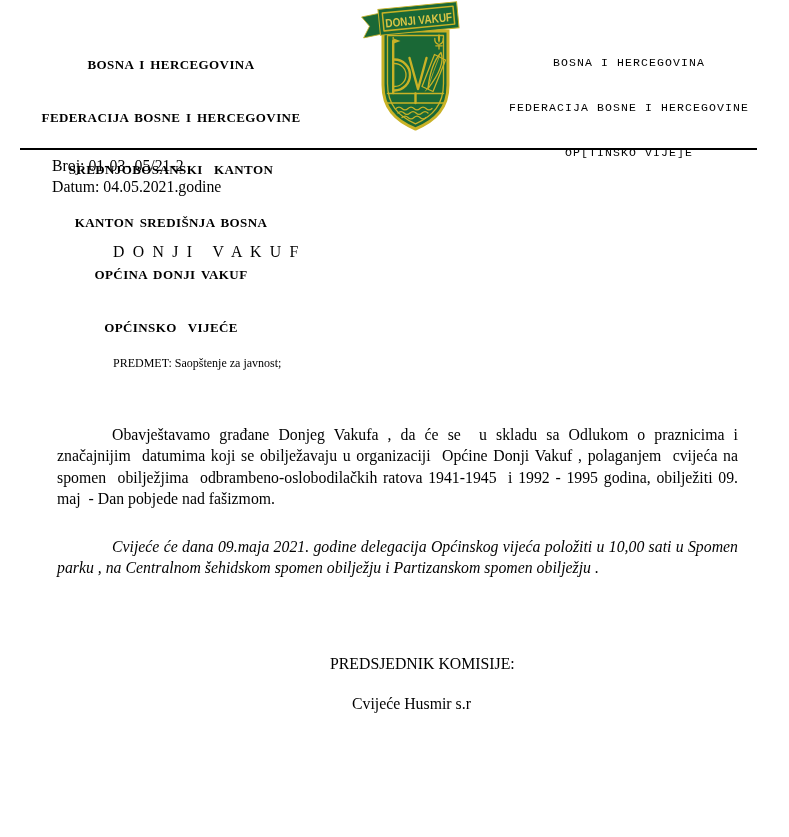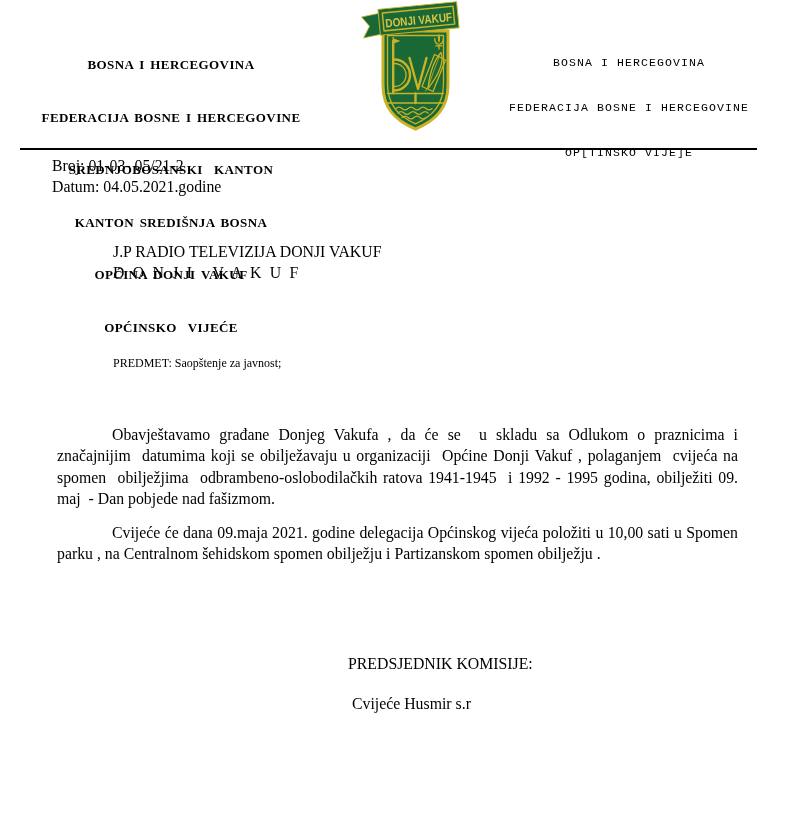--- a/index.html
+++ b/index.html
@@ -45,23 +45,23 @@
   .recipient{position:absolute;left:113px;top:242px;font-size:15.8px;line-height:20.5px;}
   .recipient .spaced{letter-spacing:2.2px;white-space:pre;}
   .subject{position:absolute;left:113px;top:356px;font-size:12px;}
   
   .para{
     position:absolute;left:57px;width:681px;margin:0;
     font-size:15.8px;line-height:21.3px;text-align:justify;
     text-indent:55px;white-space:pre-wrap;
   }
   .p1{top:424px;}
-  .p2{top:522px;}
+  .p2{top:536px;font-style:italic;}
   
-  .sig-title{position:absolute;left:348px;top:655px;font-size:15.8px;}
+  .sig-title{position:absolute;left:330px;top:655px;font-size:15.8px;}
   .sig-name{position:absolute;left:352px;top:695px;font-size:15.8px;}
 </style>
 </head>
 <body>
 
 <div>
 
   <div class="lh-left">
     <div>BOSNA I HERCEGOVINA</div>
     <div>FEDERACIJA BOSNE I HERCEGOVINE</div>
@@ -125,21 +125,20 @@
   </div>
 
   <div class="rule"></div>
 
   <div class="meta">
     <div>Broj: 01-03- 05/21-2</div>
     <div>Datum: 04.05.2021.godine</div>
   </div>
 
   <div class="recipient">
-    <div>J.P RADIO TELEVIZIJA DONJI VAKUF</div>
     <div class="spaced">D O N J I   V A K U F</div>
   </div>
 
   <div class="subject">PREDMET: Saopštenje za javnost;</div>
 
   <p class="para p1">Obavještavamo građane Donjeg Vakufa , da će se  u skladu sa Odlukom o praznicima i značajnijim  datumima koji se obilježavaju u organizaciji  Općine Donji Vakuf , polaganjem  cvijeća na spomen  obilježjima  odbrambeno-oslobodilačkih ratova 1941-1945  i 1992 - 1995 godina, obilježiti 09. maj  - Dan pobjede nad fašizmom.</p>
   <p class="para p2">Cvijeće će dana 09.maja 2021. godine delegacija Općinskog vijeća položiti u 10,00 sati u Spomen parku , na Centralnom šehidskom spomen obilježju i Partizanskom spomen obilježju .</p>
 
   <div class="sig-title">PREDSJEDNIK KOMISIJE:</div>
   <div class="sig-name">Cvijeće Husmir s.r</div>

